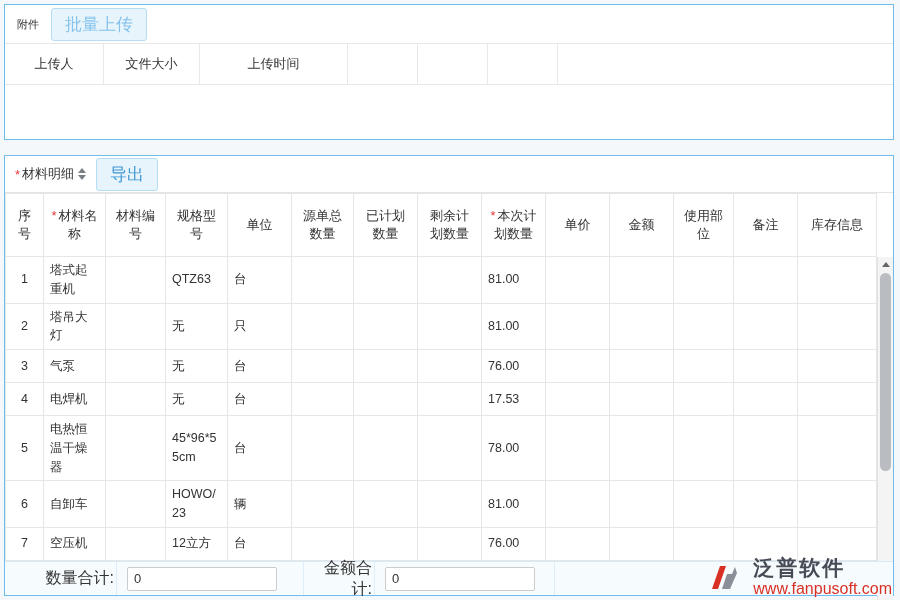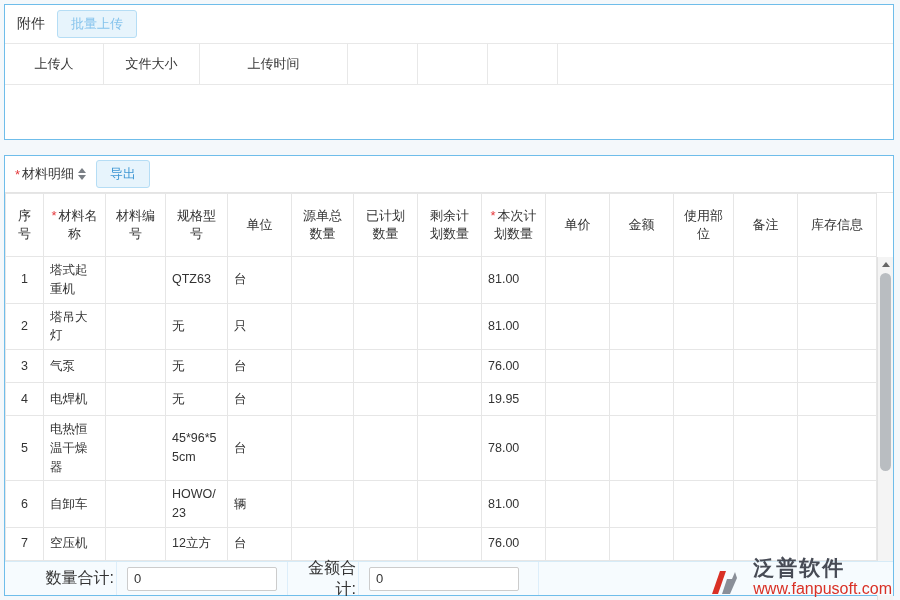--- a/index.html
+++ b/index.html
@@ -8,24 +8,24 @@
     background:#f4f8fb;
     font-family:"Liberation Sans","DejaVu Sans",sans-serif;
     font-size:13px; color:#333;
     position:relative; overflow:hidden;
   }
   .panel { position:absolute; background:#fff; border:1px solid #6fbdea; }
 
   
   .attach-panel { left:4px; top:4px; width:890px; height:136px; }
   .attach-header { display:flex; align-items:center; height:38px; padding:0 12px; gap:12px; }
-  .attach-label { font-size:14px; color:#333; }
+  .attach-label { font-size:11px; color:#333; }
   .btn {
     background:#e7f4fc; border:1px solid #b5ddf5; color:#85c3ec;
-    border-radius:3px; padding:4px 13px; font-size:13px; cursor:pointer;
+    border-radius:3px; padding:4px 13px; font-size:17px; cursor:pointer;
     font-family:inherit;
   }
   .export-btn { color:#3f97d3; }
   .attach-thead {
     display:flex; height:42px;
     border-top:1px solid #e8e8e8; border-bottom:1px solid #e8e8e8;
   }
   .attach-th {
     display:flex; align-items:center; justify-content:center;
     border-right:1px solid #e8e8e8; font-size:13px; color:#333;
@@ -72,35 +72,35 @@
   }
 
   
   .summary {
     position:absolute; left:0; right:0; bottom:0; height:34px;
     background:#f6fbfe; border-top:1px solid #d6ebf7;
     display:flex; align-items:center;
   }
   .sum-label { text-align:right; font-size:16px; color:#333; padding-right:2px; border-right:1px solid #ddeefa; height:100%; display:flex; align-items:center; justify-content:flex-end; }
   .sum-label.l1 { width:112px; }
-  .sum-label.l2 { width:72px; border-left:1px solid #ddeefa; }
+  .sum-label.l2 { width:72px; border-left:1px solid #ddeefa;margin-left:16px; }
   .sum-cell { display:flex; align-items:center; height:100%; padding:0 10px; }
   .sum-cell.c1 { width:170px; }
   .sum-cell.c2 { width:180px; border-right:1px solid #ddeefa; }
   .sum-input {
     width:150px; height:24px; border:1px solid #ccc; border-radius:2px;
     padding:0 6px; font-size:13px; color:#333; background:#fff;
     font-family:inherit;
   }
   .sum-rest { flex:1; height:100%; }
 
   
   .watermark {
     position:absolute; right:8px; bottom:2px; z-index:20;
-    display:flex; align-items:flex-end; gap:14px;
+    display:flex; align-items:center; gap:14px;
   }
   .wm-logo { margin-top:3px; }
   .wm-brand { font-size:21px; font-weight:bold; color:#474b55; letter-spacing:2px; line-height:1.1; }
   .wm-url { font-size:16px; color:#d93025; text-align:right; line-height:1.2; }
 </style>
 </head>
 <body>
 
 <section class="panel attach-panel">
   <div class="attach-header">
@@ -217,21 +217,21 @@
           </tr>
           <tr>
             <td class="col-no">4</td>
             <td class="col-name">电焊机</td>
             <td class="col-code"></td>
             <td class="col-spec">无</td>
             <td class="col-unit">台</td>
             <td class="col-source_qty"></td>
             <td class="col-planned_qty"></td>
             <td class="col-remaining_qty"></td>
-            <td class="col-plan_qty">19.95</td>
+            <td class="col-plan_qty">17.53</td>
             <td class="col-price"></td>
             <td class="col-amount"></td>
             <td class="col-location"></td>
             <td class="col-remark"></td>
             <td class="col-stock"></td>
           </tr>
           <tr>
             <td class="col-no">5</td>
             <td class="col-name">电热恒温干燥器</td>
             <td class="col-code"></td>

